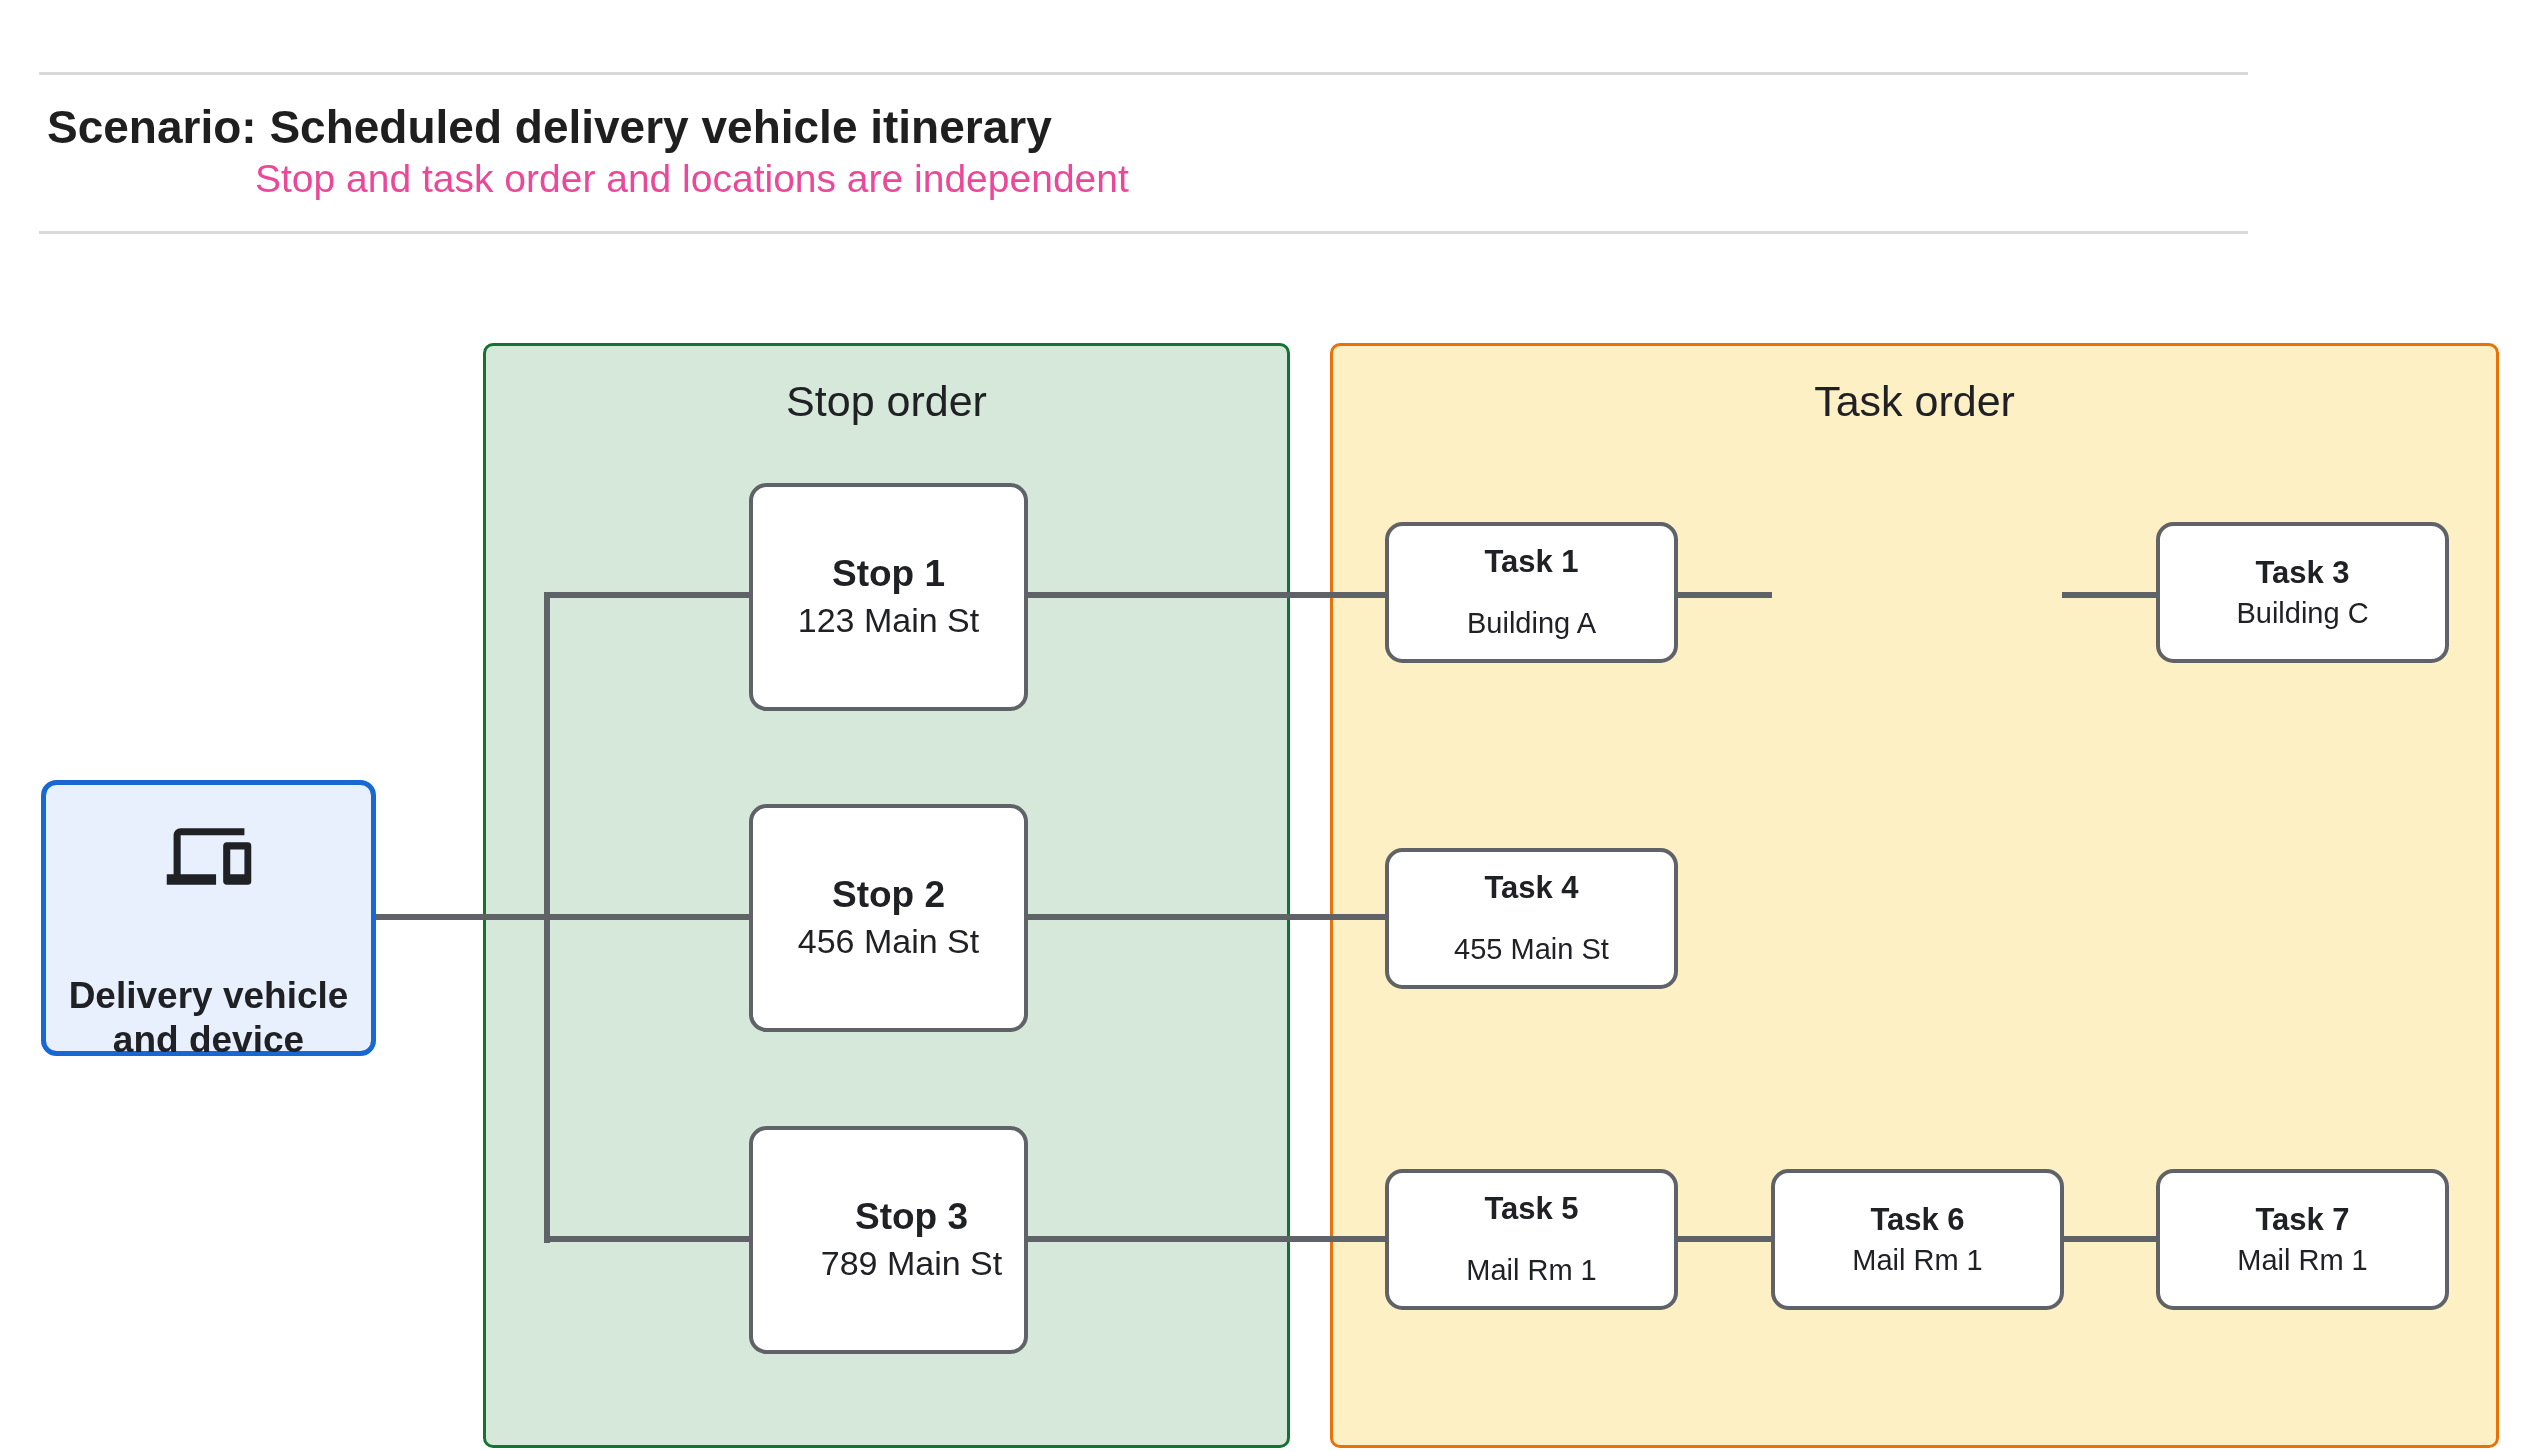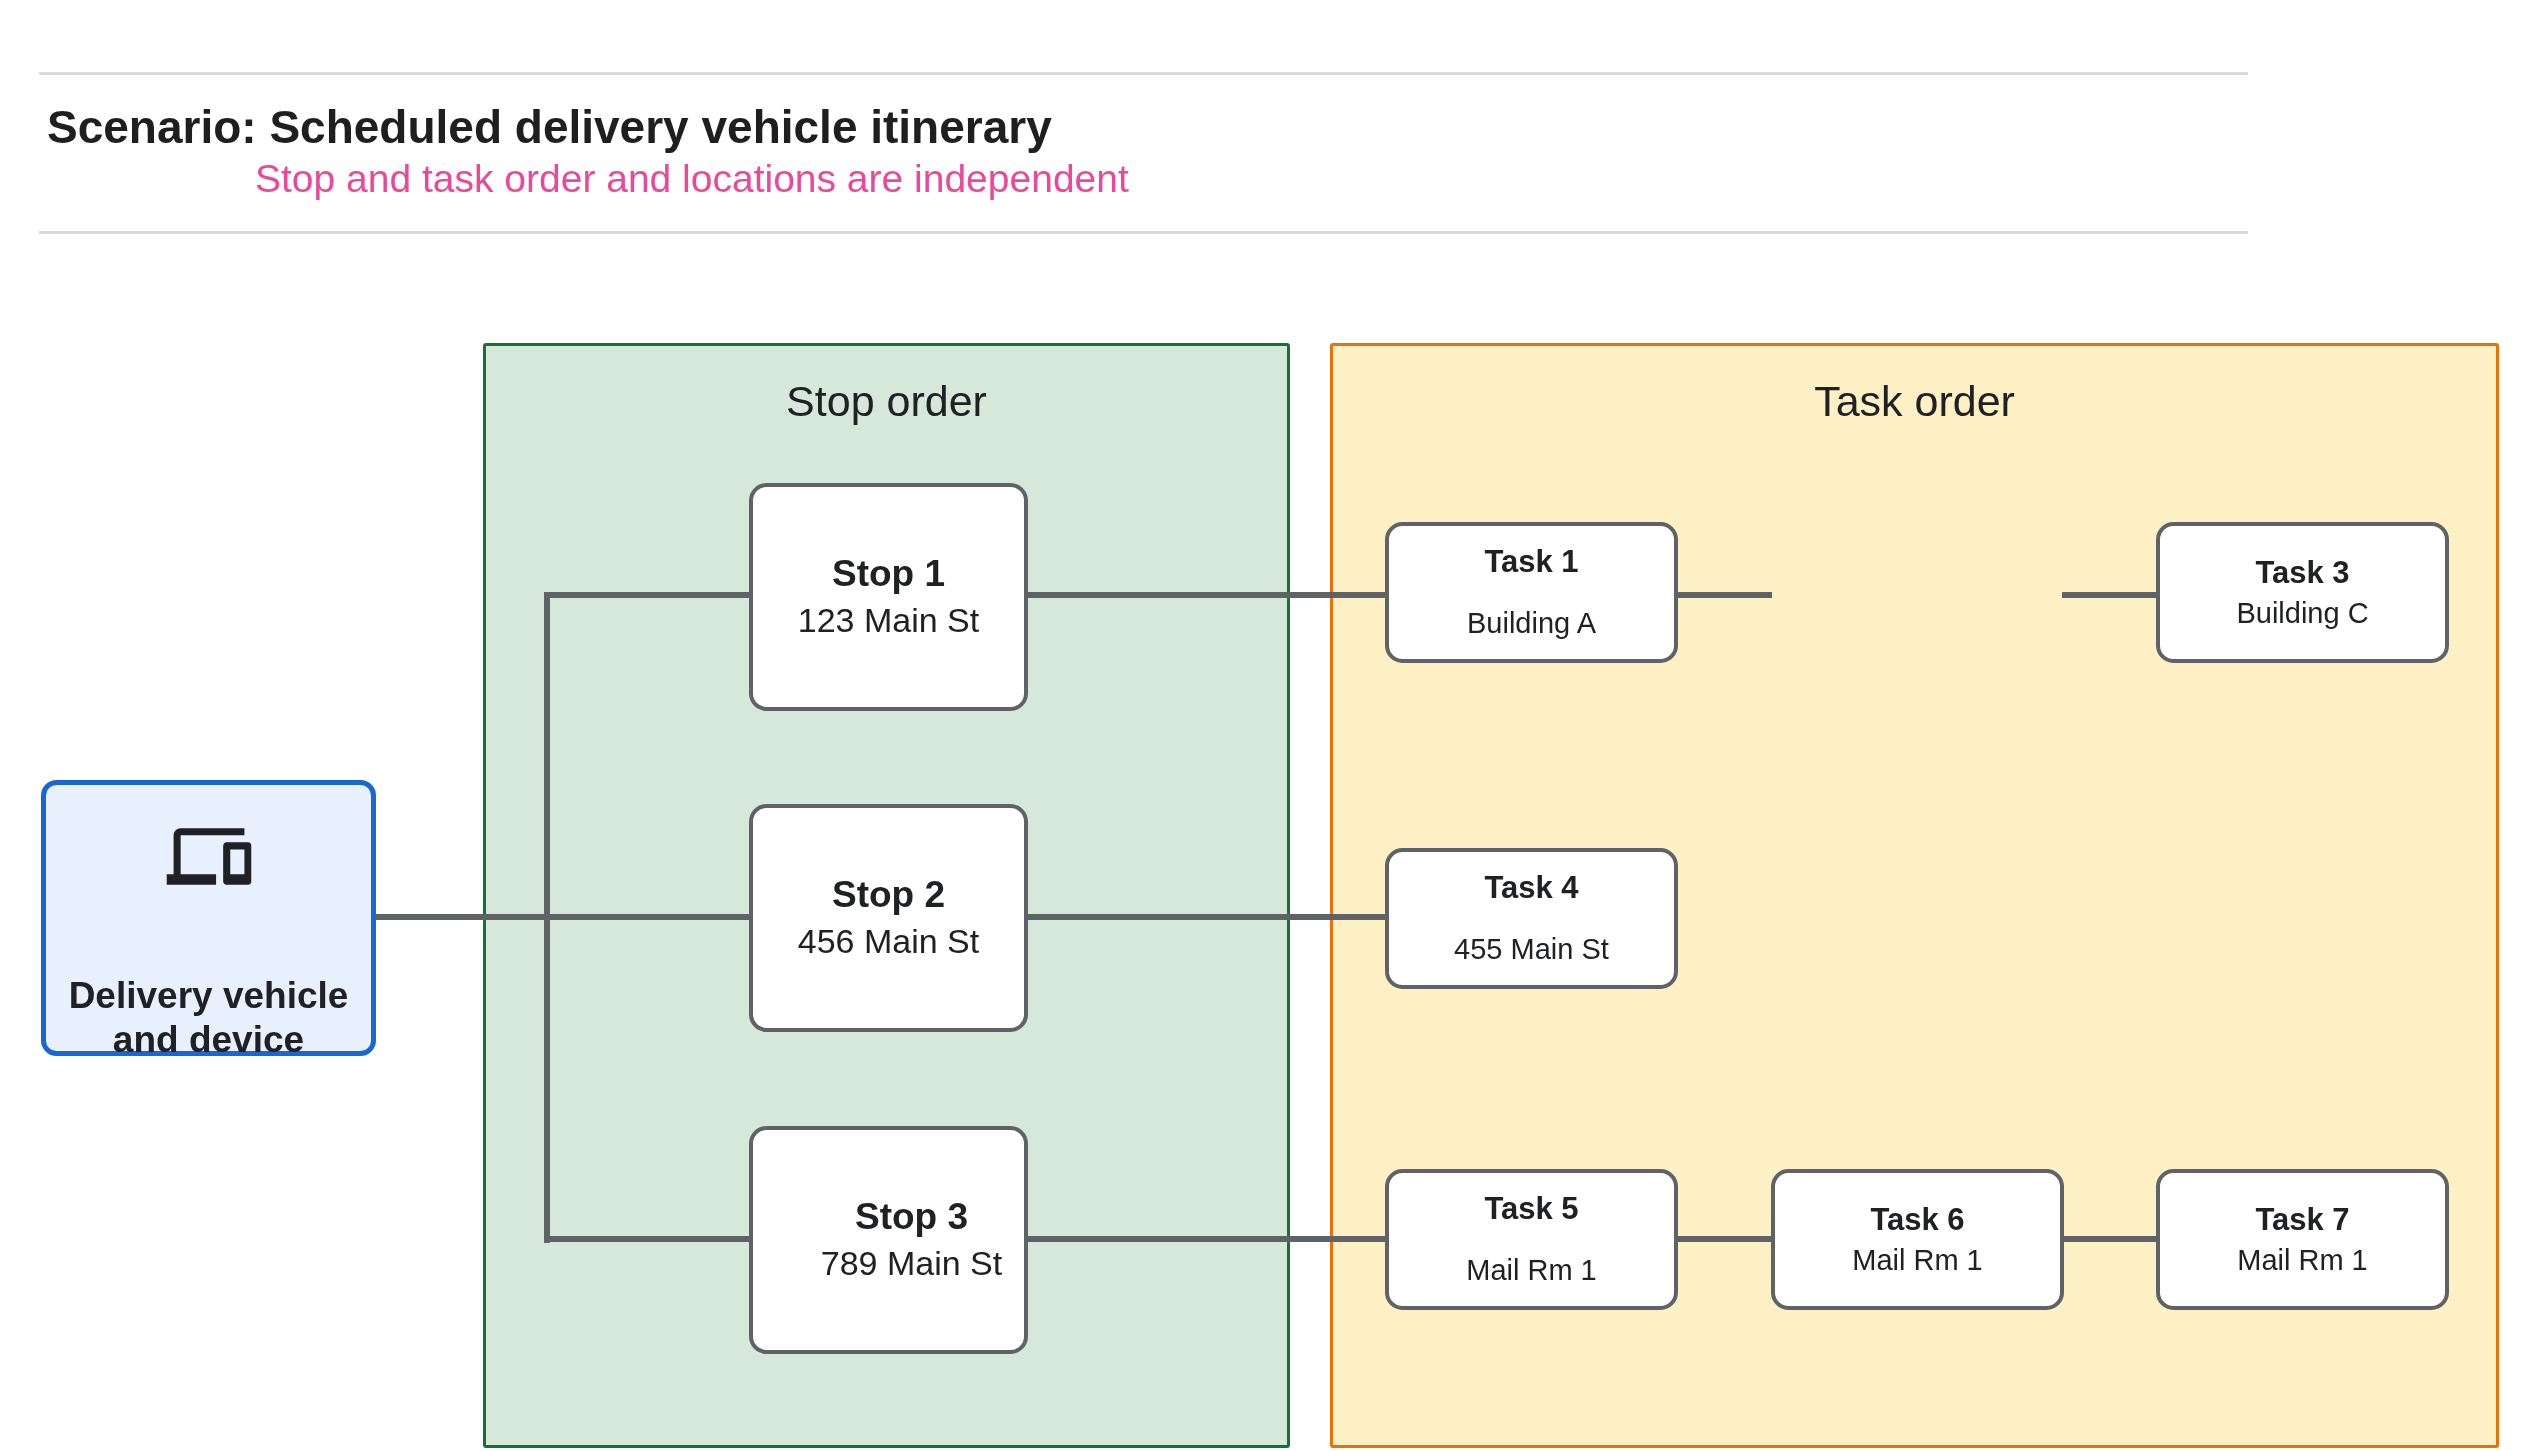--- a/index.html
+++ b/index.html
@@ -33,21 +33,21 @@
     font-size: 46px; font-weight: bold; line-height: 54px; color: #1f1f1f;
     white-space: nowrap;
   }
   .page-subtitle {
     position: absolute; left: 255px; top: 120px;
     font-size: 39px; font-weight: normal; line-height: 47px; color: #ec4899;
     white-space: nowrap;
   }
 
   
-  .panel { position: absolute; top: 308px; height: 1105px; border-radius: 3px; z-index: 1; }
+  .panel { position: absolute; top: 308px; height: 1105px; border-radius: 10px; z-index: 1; }
   .panel.stop  { left: 483px;  width: 807px;  background: var(--stop-panel-fill);  border: 3.9px solid var(--stop-panel-border); }
   .panel.task  { left: 1330px; width: 1169px; background: var(--task-panel-fill);  border: 3.9px solid var(--task-panel-border); }
   .panel-title {
     position: absolute; top: 30px; left: 0; width: 100%;
     text-align: center; font-size: 43px; line-height: 50px; color: var(--text);
   }
 
   
   .line { position: absolute; background: var(--connector); z-index: 2; }
   .line.h { height: 5.8px; }

